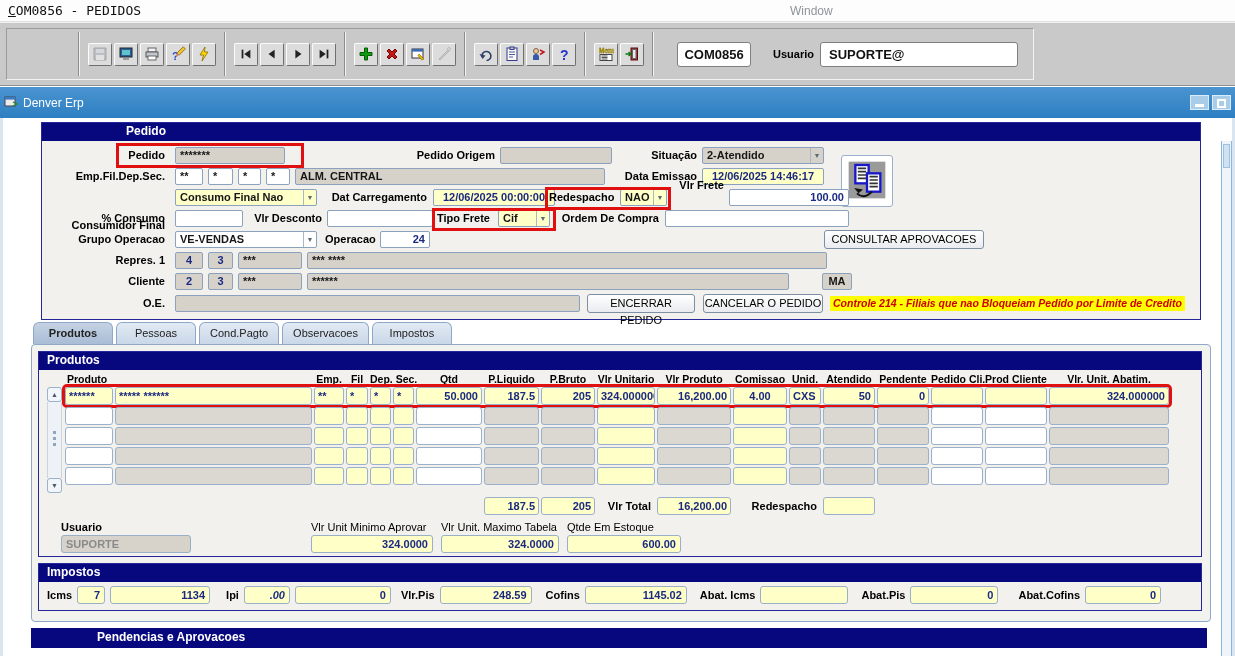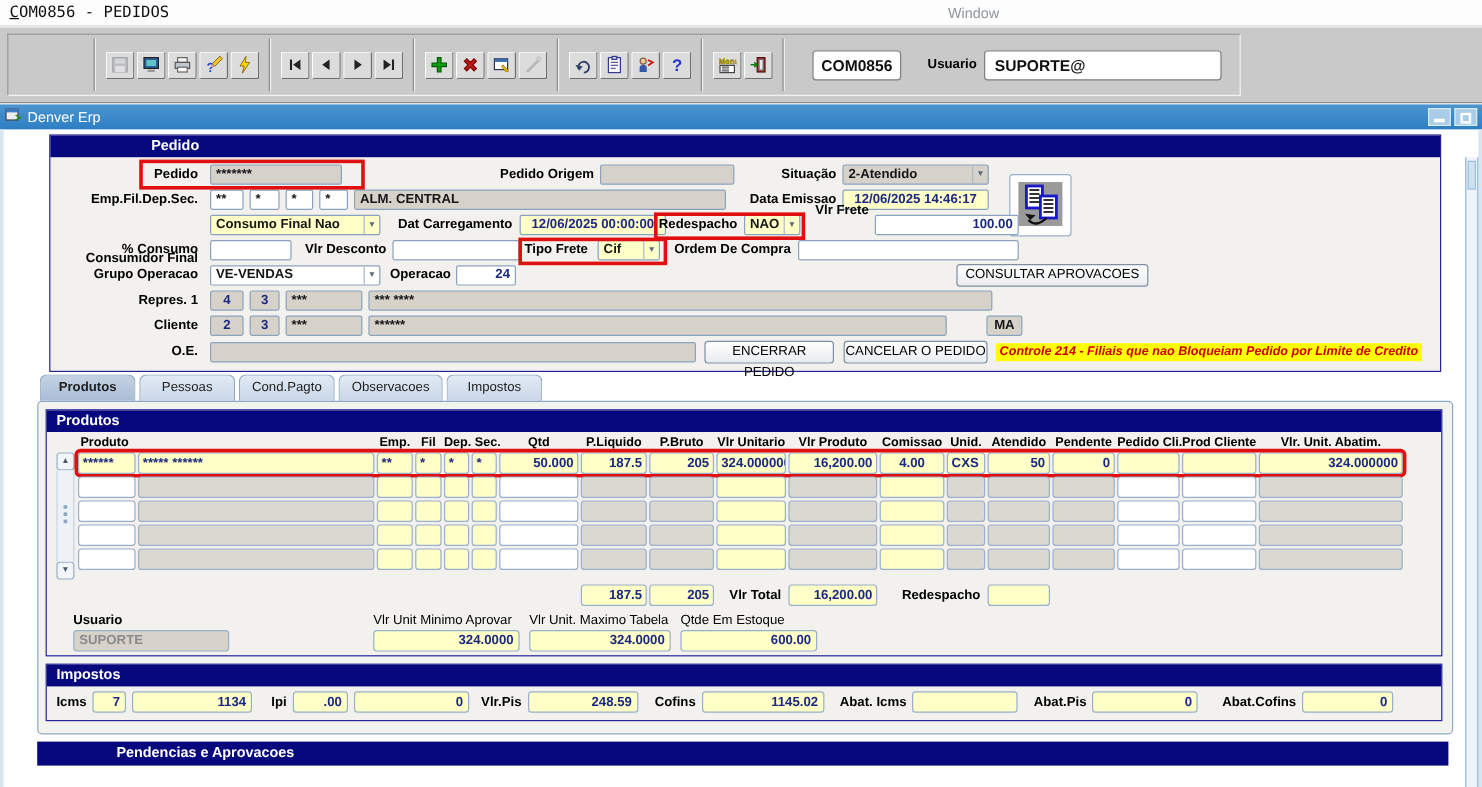--- a/index.html
+++ b/index.html
@@ -24,21 +24,21 @@
     display:flex; align-items:center; justify-content:center; }
   .tb-btn svg { display:block; }
   .tb-btn.disabled svg { opacity:.4; }
   .tb-code { width:74px; height:25px; background:#fff; border:1px solid #7f7f7f; border-radius:3px;
     font-weight:bold; font-size:13px; color:#111; text-align:center; line-height:23px; margin-left:16px; }
   .tb-userlbl { font-weight:bold; color:#000; margin-left:22px; margin-right:6px; }
   .tb-user { width:198px; height:25px; background:#fff; border:1px solid #7f7f7f; border-radius:3px;
     font-weight:bold; font-size:13px; color:#111; line-height:23px; padding-left:8px; }
   
   #erp { position:absolute; left:0; top:87px; width:1235px; height:569px; }
-  #titlebar { height:21px; background:linear-gradient(#4b94d0,#2d7fc2); display:flex; align-items:center; padding:0 4px; }
+  #titlebar { height:31px; background:linear-gradient(#4b94d0,#2d7fc2); display:flex; align-items:center; padding:0 4px; }
   #titlebar .t-text { color:#fff; font-size:12px; margin-left:5px; flex:1; }
   .t-btn { width:19px; height:15px; background:#a9cce9; border:1px solid #d9ecfb; margin-left:3px;
     display:flex; align-items:flex-end; justify-content:center; }
   .t-btn .minbar { width:9px; height:3px; background:#fff; margin-bottom:2px; }
   .t-btn .maxbox { width:9px; height:9px; border:2px solid #fff; margin-bottom:1px; }
   #win-body { position:relative; height:548px; background:#ffffff; border-left:3px solid #d9e6f2; border-right:3px solid #d9e6f2; }
   
   .gb { position:absolute; background:#f2f1ed; border:1px solid #26269a; }
   .gb-head { height:18px; background:#08087e; color:#fff; font-weight:bold; font-size:12px; line-height:17px; }
   
@@ -359,21 +359,21 @@
       <div class="red-annot" style="left:390px; top:85px; width:124px; height:23px;"></div>
       <span class="lbl" style="left:395px; top:87px; width:56px; text-align:left;">Tipo Frete</span>
       <div class="fld yellow black drop" style="left:456px; top:87px; width:52px;"><span>Cif</span><span class="dda">▼</span></div>
       <span class="lbl" style="left:513px; top:87px; width:104px;">Ordem De Compra</span>
       <div class="fld" style="left:623px; top:87px; width:184px;"></div>
 
       <span class="lbl" style="left:0; top:108px; width:123px;">Grupo Operacao</span>
       <div class="fld black drop" style="left:133px; top:108px; width:142px;"><span>VE-VENDAS</span><span class="dda">▼</span></div>
       <span class="lbl" style="left:283px; top:108px; width:50px;">Operacao</span>
       <div class="fld r" style="left:338px; top:108px; width:50px;">24</div>
-      <div class="btn" style="left:755px; top:107px; width:160px;">CONSULTAR APROVACOES</div>
+      <div class="btn" style="left:782px; top:107px; width:160px;">CONSULTAR APROVACOES</div>
 
       <span class="lbl" style="left:0; top:129px; width:123px;">Repres. 1</span>
       <div class="fld grey c" style="left:133px; top:129px; width:28px;">4</div>
       <div class="fld grey c" style="left:166px; top:129px; width:25px;">3</div>
       <div class="fld grey black" style="left:196px; top:129px; width:64px;">***</div>
       <div class="fld grey black" style="left:265px; top:129px; width:520px;">*** ****</div>
 
       <span class="lbl" style="left:0; top:150px; width:123px;">Cliente</span>
       <div class="fld grey c" style="left:133px; top:150px; width:28px;">2</div>
       <div class="fld grey c" style="left:166px; top:150px; width:25px;">3</div>
@@ -562,21 +562,21 @@
         </div>
       </div>
 
       <div class="gb" style="left:6px; top:218px; width:1164px; height:48px; position:absolute;">
         <div class="gb-head" style="padding-left:8px;">Impostos</div>
         <div class="imp-row">
           <span class="ilbl">Icms</span>
           <div class="ifld" style="width:28px;">7</div>
           <div class="ifld" style="width:100px; margin-left:5px;">1134</div>
           <span class="ilbl" style="margin-left:16px;">Ipi</span>
-          <div class="ifld" style="width:46px;">.00</div>
+          <div class="ifld" style="width:46px;font-style:italic;">.00</div>
           <div class="ifld" style="width:96px; margin-left:5px;">0</div>
           <span class="ilbl" style="margin-left:10px;">Vlr.Pis</span>
           <div class="ifld" style="width:92px;">248.59</div>
           <span class="ilbl" style="margin-left:14px;">Cofins</span>
           <div class="ifld" style="width:102px;">1145.02</div>
           <span class="ilbl" style="margin-left:13px;">Abat. Icms</span>
           <div class="ifld" style="width:88px;"></div>
           <span class="ilbl" style="margin-left:13px;">Abat.Pis</span>
           <div class="ifld" style="width:88px;">0</div>
           <span class="ilbl" style="margin-left:20px;">Abat.Cofins</span>

